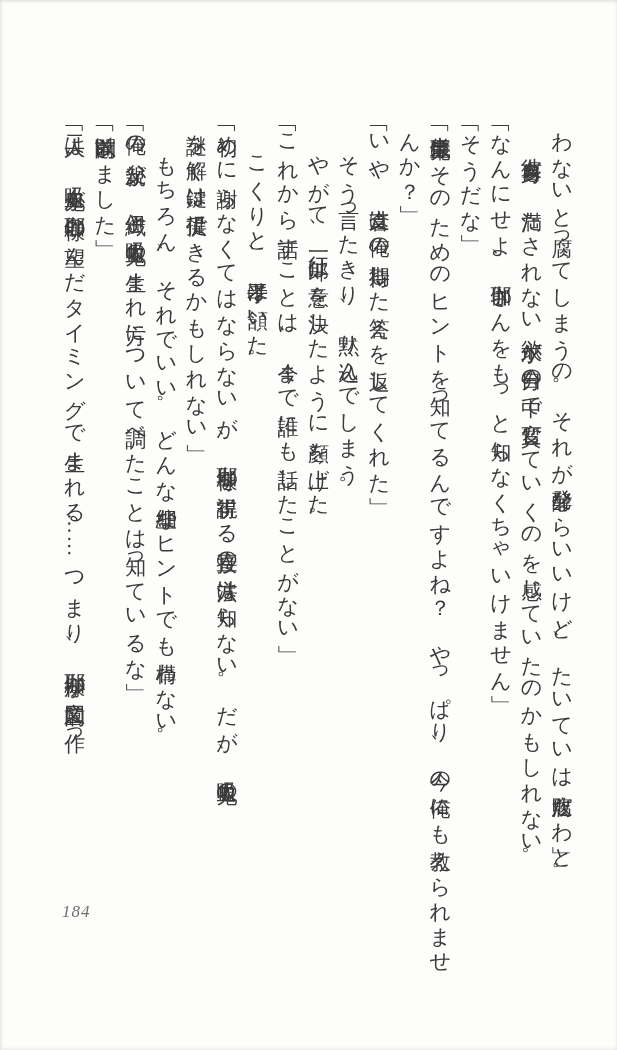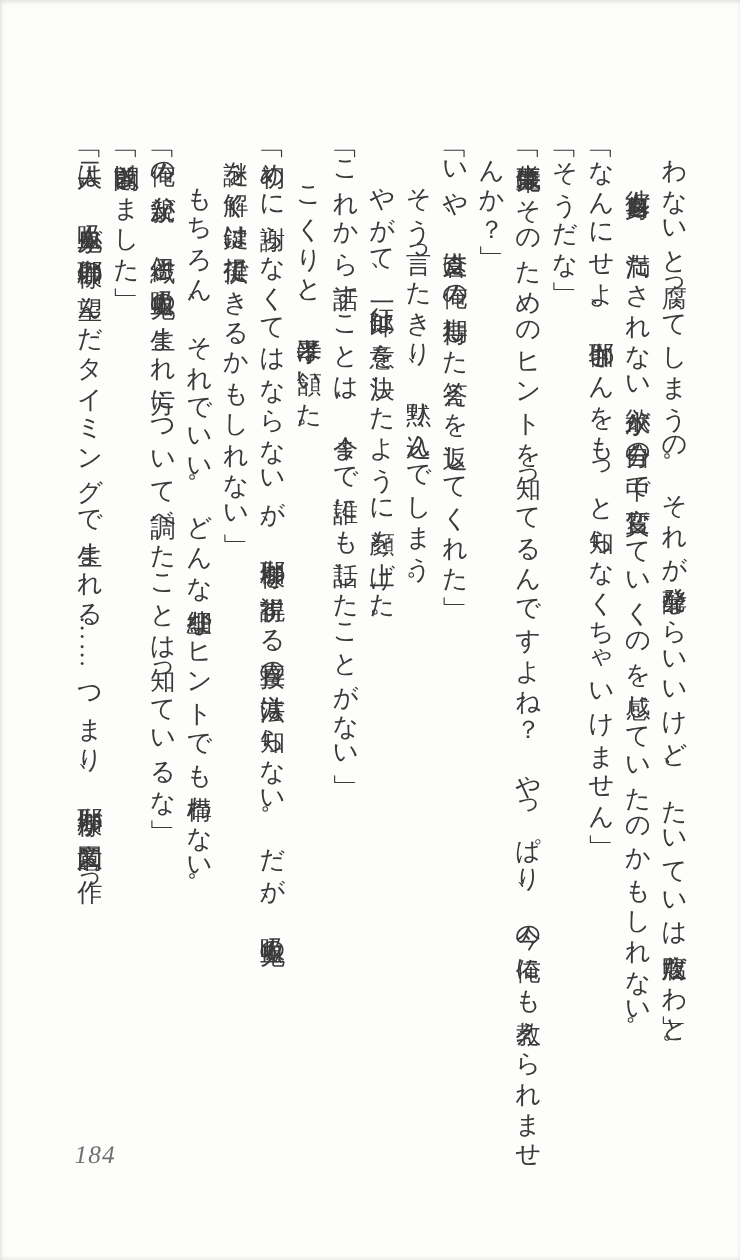--- a/index.html
+++ b/index.html
@@ -44,22 +44,22 @@
     font-kerning: none;
   }
 
   .text-column.indent {
     top: 141px;
   }
 
   .page-number {
     position: absolute;
     left: 62px;
-    top: 950px;
-    font-size: 21px;
+    top: 902px;
+    font-size: 17px;
     font-style: italic;
     color: #6f6f6f;
     letter-spacing: 1px;
   }
 </style>
 </head>
 <body>
 
 <div class="page">
   <div class="text-block" id="text-block">

